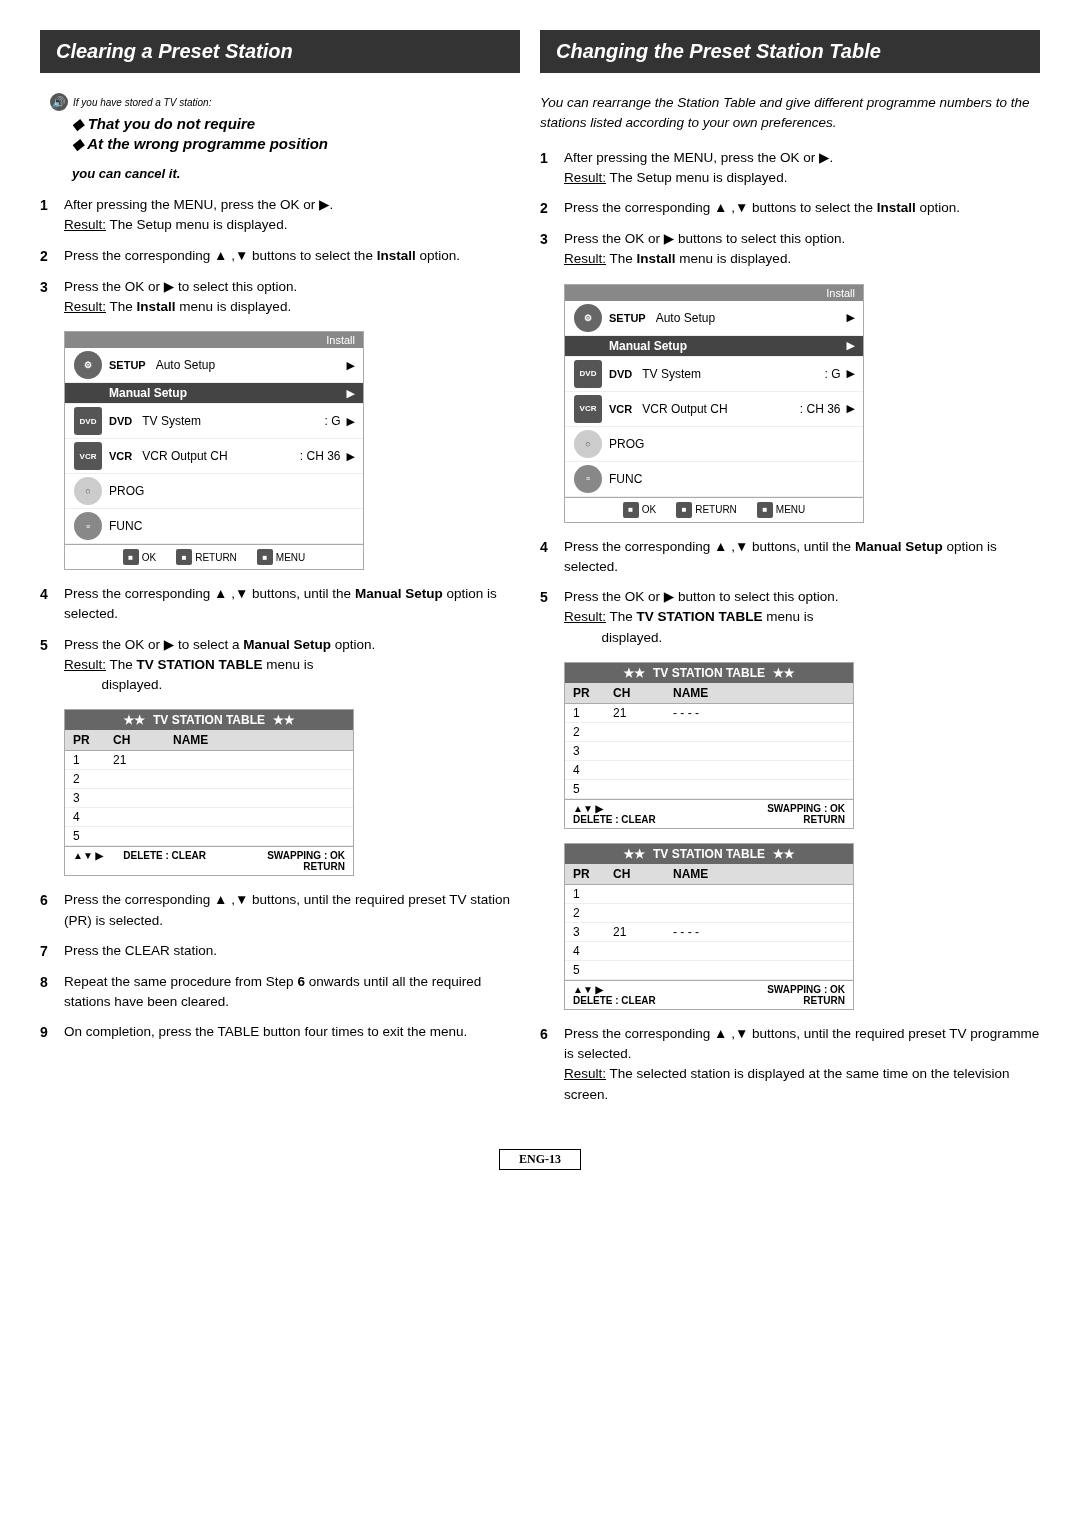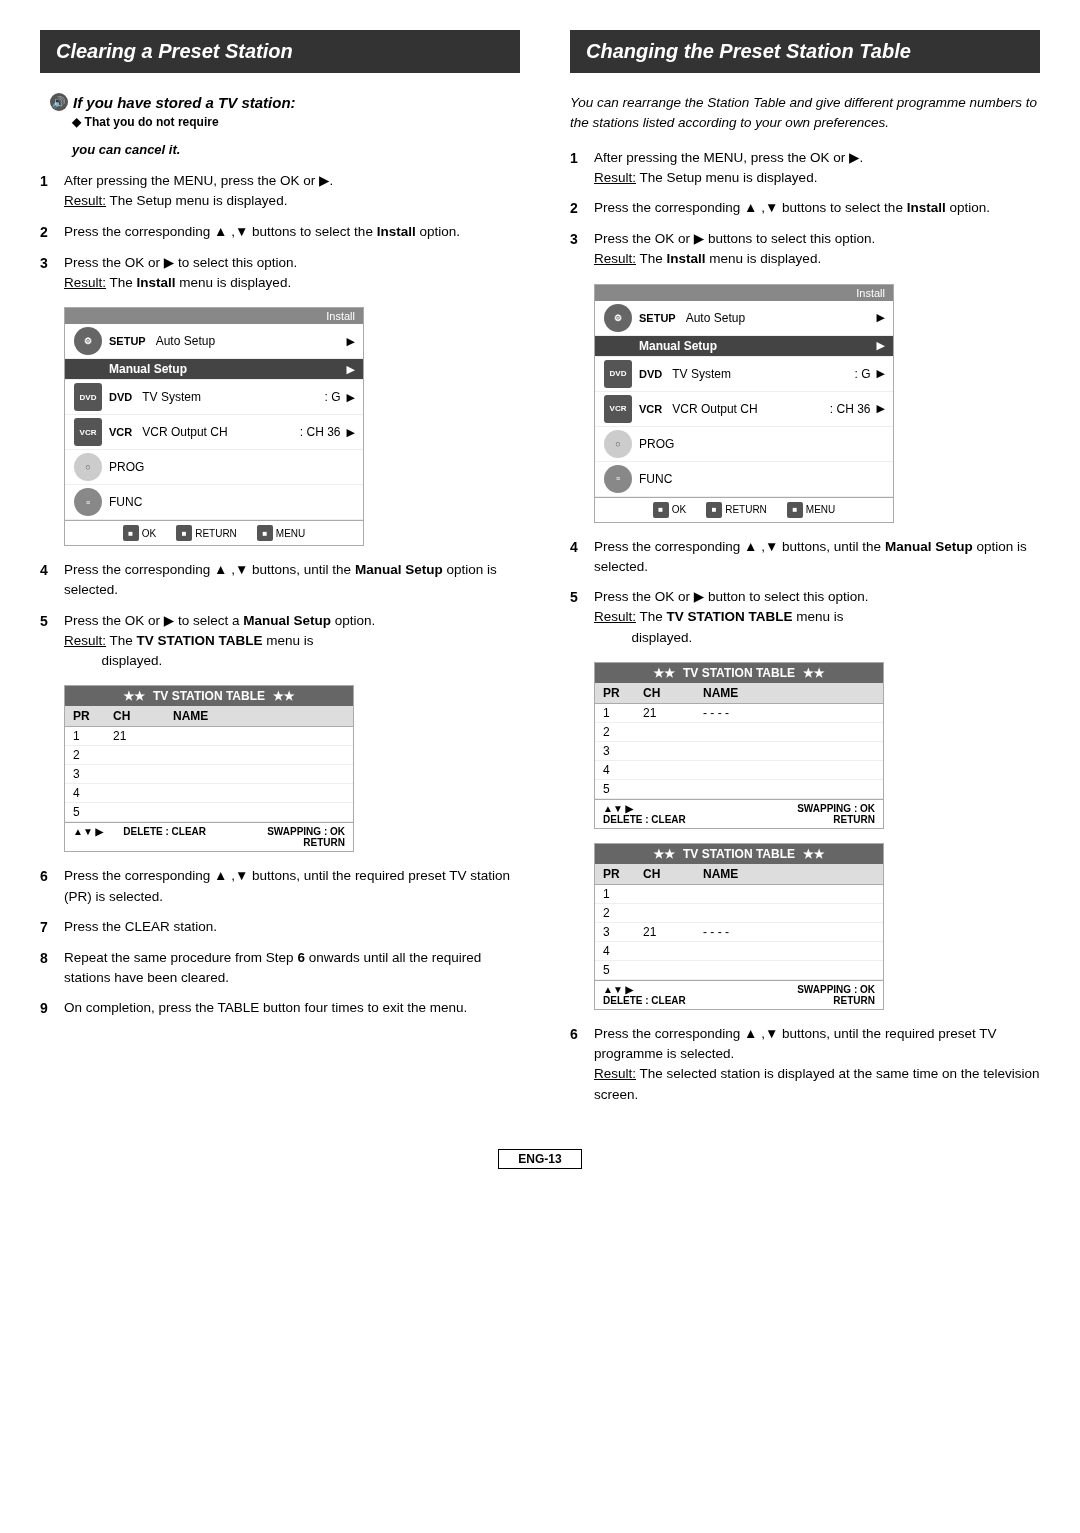--- a/index.html
+++ b/index.html
@@ -7,21 +7,20 @@
       width: 1080px;
       min-height: 1533px;
       background: #fff;
       font-family: Arial, sans-serif;
       font-size: 14px;
       color: #000;
       padding: 30px 40px;
     }
     .page-layout {
       display: flex;
-      gap: 30px;
       width: 100%;
     }
     .left-col {
       width: 480px;
       flex-shrink: 0;
     }
     .right-col {
       flex: 1;
       margin-left: 20px;
     }
@@ -53,31 +52,32 @@
       border-radius: 50%;
       color: #fff;
       font-size: 11px;
       text-align: center;
       line-height: 18px;
       margin-right: 5px;
       vertical-align: middle;
     }
     .note-text {
       font-style: italic;
-      font-weight: bold;
-      font-size: 15px;
+      font-weight: normal;
+      font-size: 10px;
     }
     .bullet-list {
       list-style: none;
       padding-left: 22px;
       margin-top: 4px;
     }
     .bullet-list li {
-      font-weight: bold;
-      font-size: 12px;
+      font-style: italic;
+      font-weight: bold;
+      font-size: 15px;
       margin-bottom: 2px;
     }
     .bullet-list li::before {
       content: "◆ ";
     }
     .steps-list {
       list-style: none;
       padding-left: 0;
       margin-bottom: 14px;
     }
@@ -255,37 +255,39 @@
     .page-footer {
       text-align: center;
       margin-top: 30px;
       font-size: 12px;
       font-weight: bold;
     }
     .page-footer-box {
       display: inline-block;
       border: 1.5px solid #000;
       padding: 2px 19px;
+      font-family: Liberation Serif, serif;
     }
   </style>
 </head>
 <body>
 
 <div class="page-layout">
 
   <div class="left-col">
     <div class="section-title">Clearing a Preset Station</div>
 
     <div class="note-block">
       <div style="display:flex; align-items:center; margin-bottom:4px;">
         <span class="note-icon">🔊</span>
         <span class="note-text">If you have stored a TV station:</span>
       </div>
       <ul class="bullet-list">
         <li>That you do not require</li>
+        <li>At the wrong programme position</li>
       </ul>
       <div style="font-style:italic; font-weight:bold; font-size:13px; padding-left:22px; margin-top:13px;">you can cancel it.</div>
     </div>
 
     <ol class="steps-list">
       <li>
         <span class="step-num">1</span>
         <span class="step-content">
           After pressing the MENU, press the OK or ▶.<br>
           <span class="result-line">Result:</span> The Setup menu is displayed.

